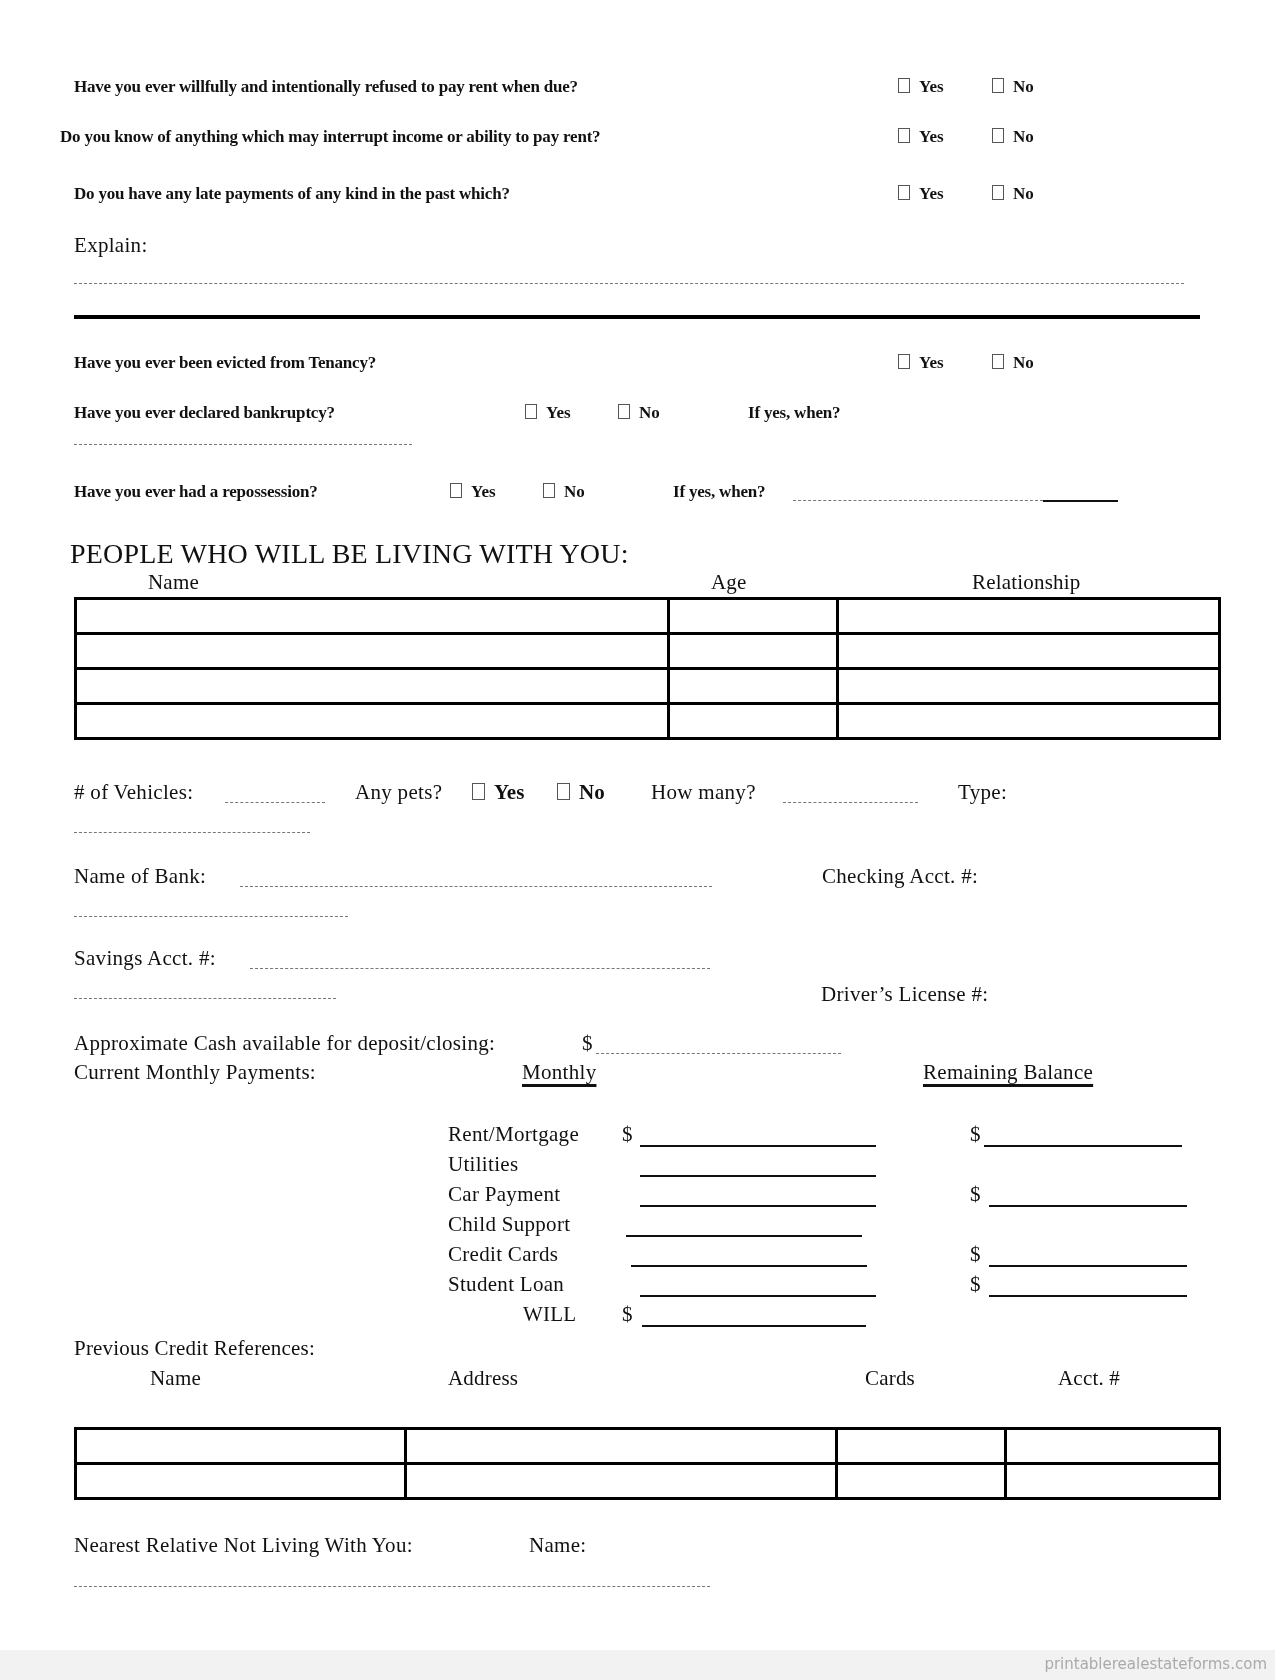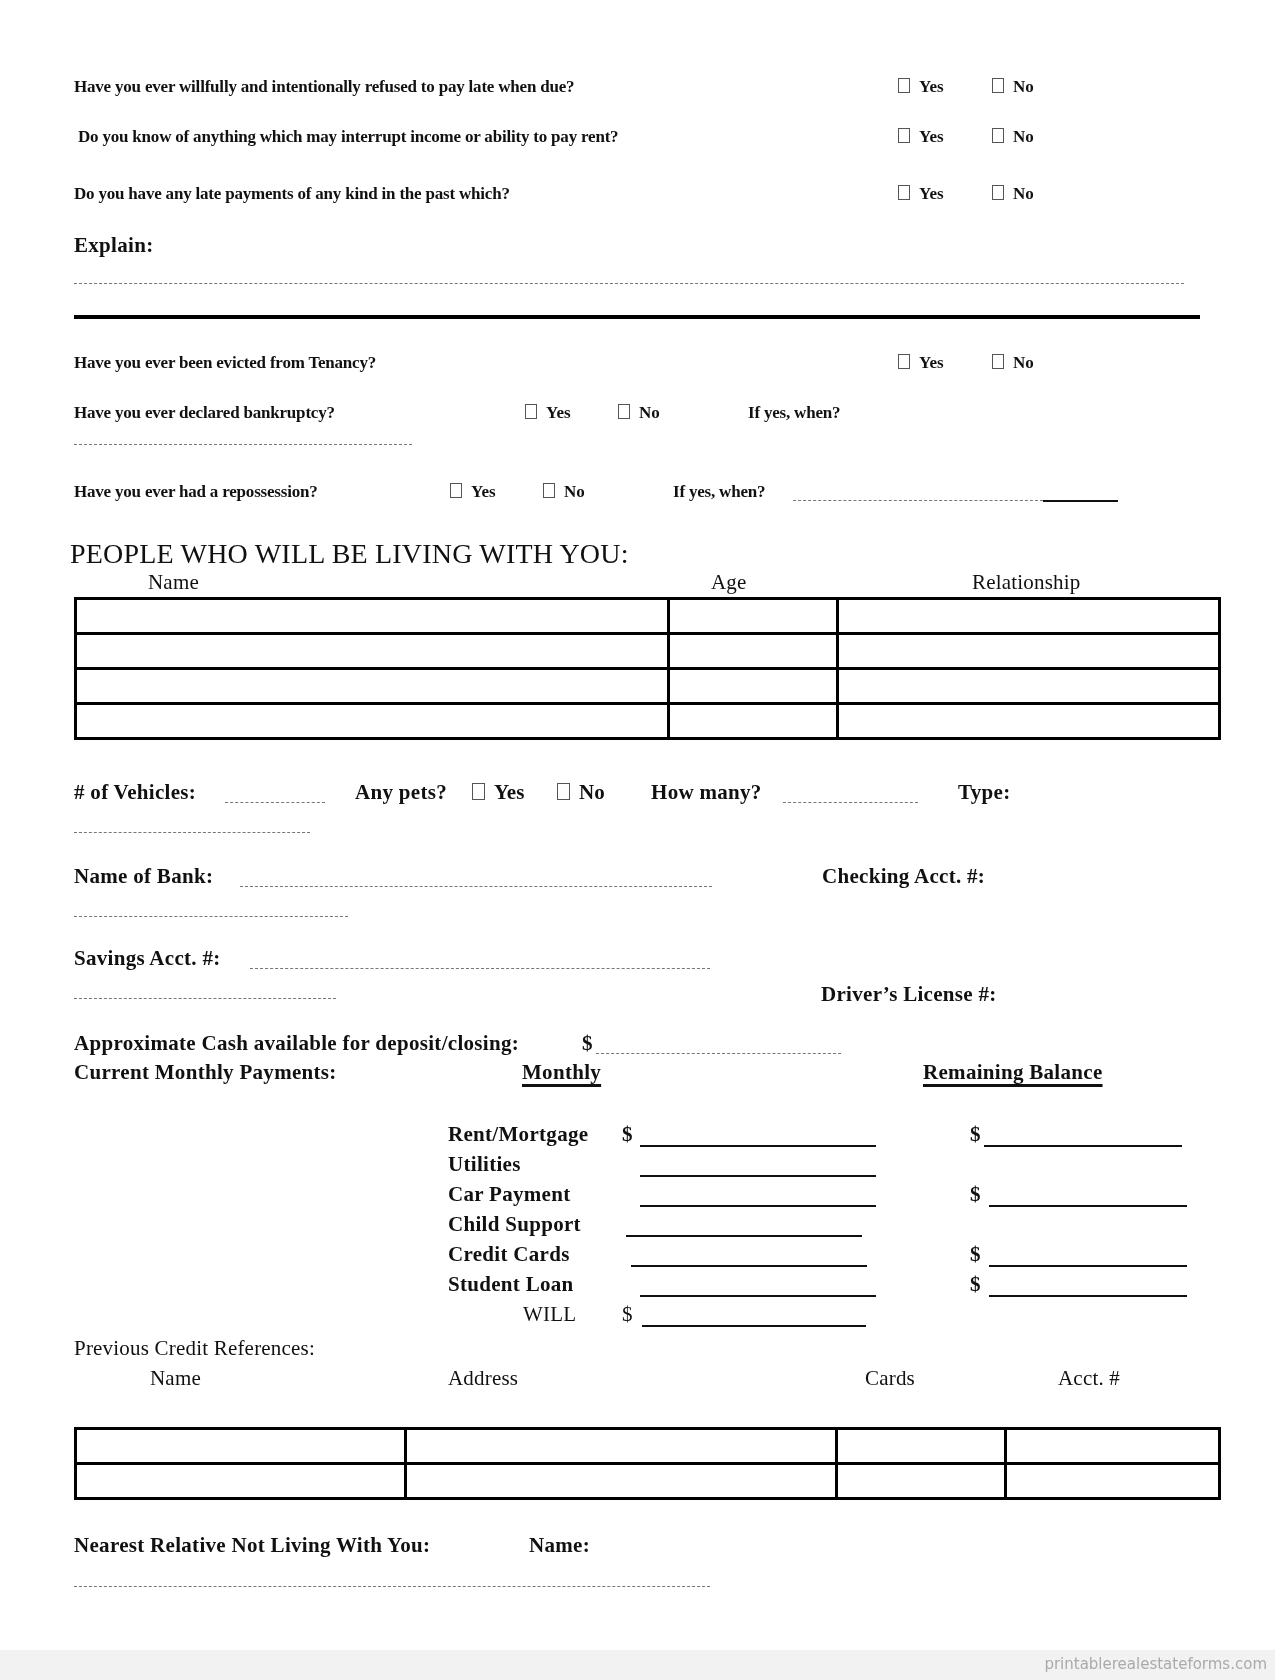--- a/index.html
+++ b/index.html
@@ -2,21 +2,21 @@
 <html><head>
   <meta charset="utf-8">
   <style>
     html, body { margin: 0; padding: 0; background: #ffffff; }
     body {
       width: 1275px; height: 1680px; position: relative; overflow: hidden;
       font-family: "Liberation Serif", "DejaVu Serif", serif; color: #111;
     }
     .abs { position: absolute; white-space: pre; }
     .q { font-size: 17px; font-weight: bold; letter-spacing: -0.2px; }
-    .lbl { font-size: 21px; font-weight: bold; letter-spacing: 0.3px; }
+    .lbl { font-size: 21px; font-weight: normal; letter-spacing: 0.3px; }
     .lbl-n { font-size: 21px; font-weight: normal; letter-spacing: 0.2px; }
     .box {
       display: inline-block; width: 10px; height: 13px; border: 1px solid #555;
       vertical-align: -1px; margin-right: 9px; cursor: pointer;
     }
     .chk { font-size: 17px; font-weight: bold; }
     .chk-lg { font-size: 21px; font-weight: bold; }
     .chk-lg .box { width: 11px; height: 15px; }
     .dash {
       position: absolute; height: 0; border-bottom: 1.5px dashed #777; cursor: text;
@@ -34,25 +34,25 @@
       background: #f2f2f2;
     }
     .footer span {
       position: absolute; right: 8px; top: 5px;
       font-family: "DejaVu Sans", sans-serif; font-size: 15px; color: #aaa;
     }
   </style>
 </head>
 <body>
 
-<div class="abs q" style="left:74px;top:77px;">Have you ever willfully and intentionally refused to pay late when due?</div>
+<div class="abs q" style="left:74px;top:77px;">Have you ever willfully and intentionally refused to pay rent when due?</div>
 <div class="abs chk" style="left:898px;top:77px;"><span class="box"></span><span>Yes</span></div>
 <div class="abs chk" style="left:992px;top:77px;"><span class="box"></span><span>No</span></div>
 
-<div class="abs q" style="left:78px;top:127px;">Do you know of anything which may interrupt income or ability to pay rent?</div>
+<div class="abs q" style="left:60px;top:127px;">Do you know of anything which may interrupt income or ability to pay rent?</div>
 <div class="abs chk" style="left:898px;top:127px;"><span class="box"></span><span>Yes</span></div>
 <div class="abs chk" style="left:992px;top:127px;"><span class="box"></span><span>No</span></div>
 
 <div class="abs q" style="left:74px;top:184px;">Do you have any late payments of any kind in the past which?</div>
 <div class="abs chk" style="left:898px;top:184px;"><span class="box"></span><span>Yes</span></div>
 <div class="abs chk" style="left:992px;top:184px;"><span class="box"></span><span>No</span></div>
 
 <div class="abs lbl" style="left:74px;top:233px;">Explain:</div>
 <div class="dash" style="left:74px;top:283px;width:1110px;"></div>
 <div class="hr-thick" style="top:315px;"></div>

